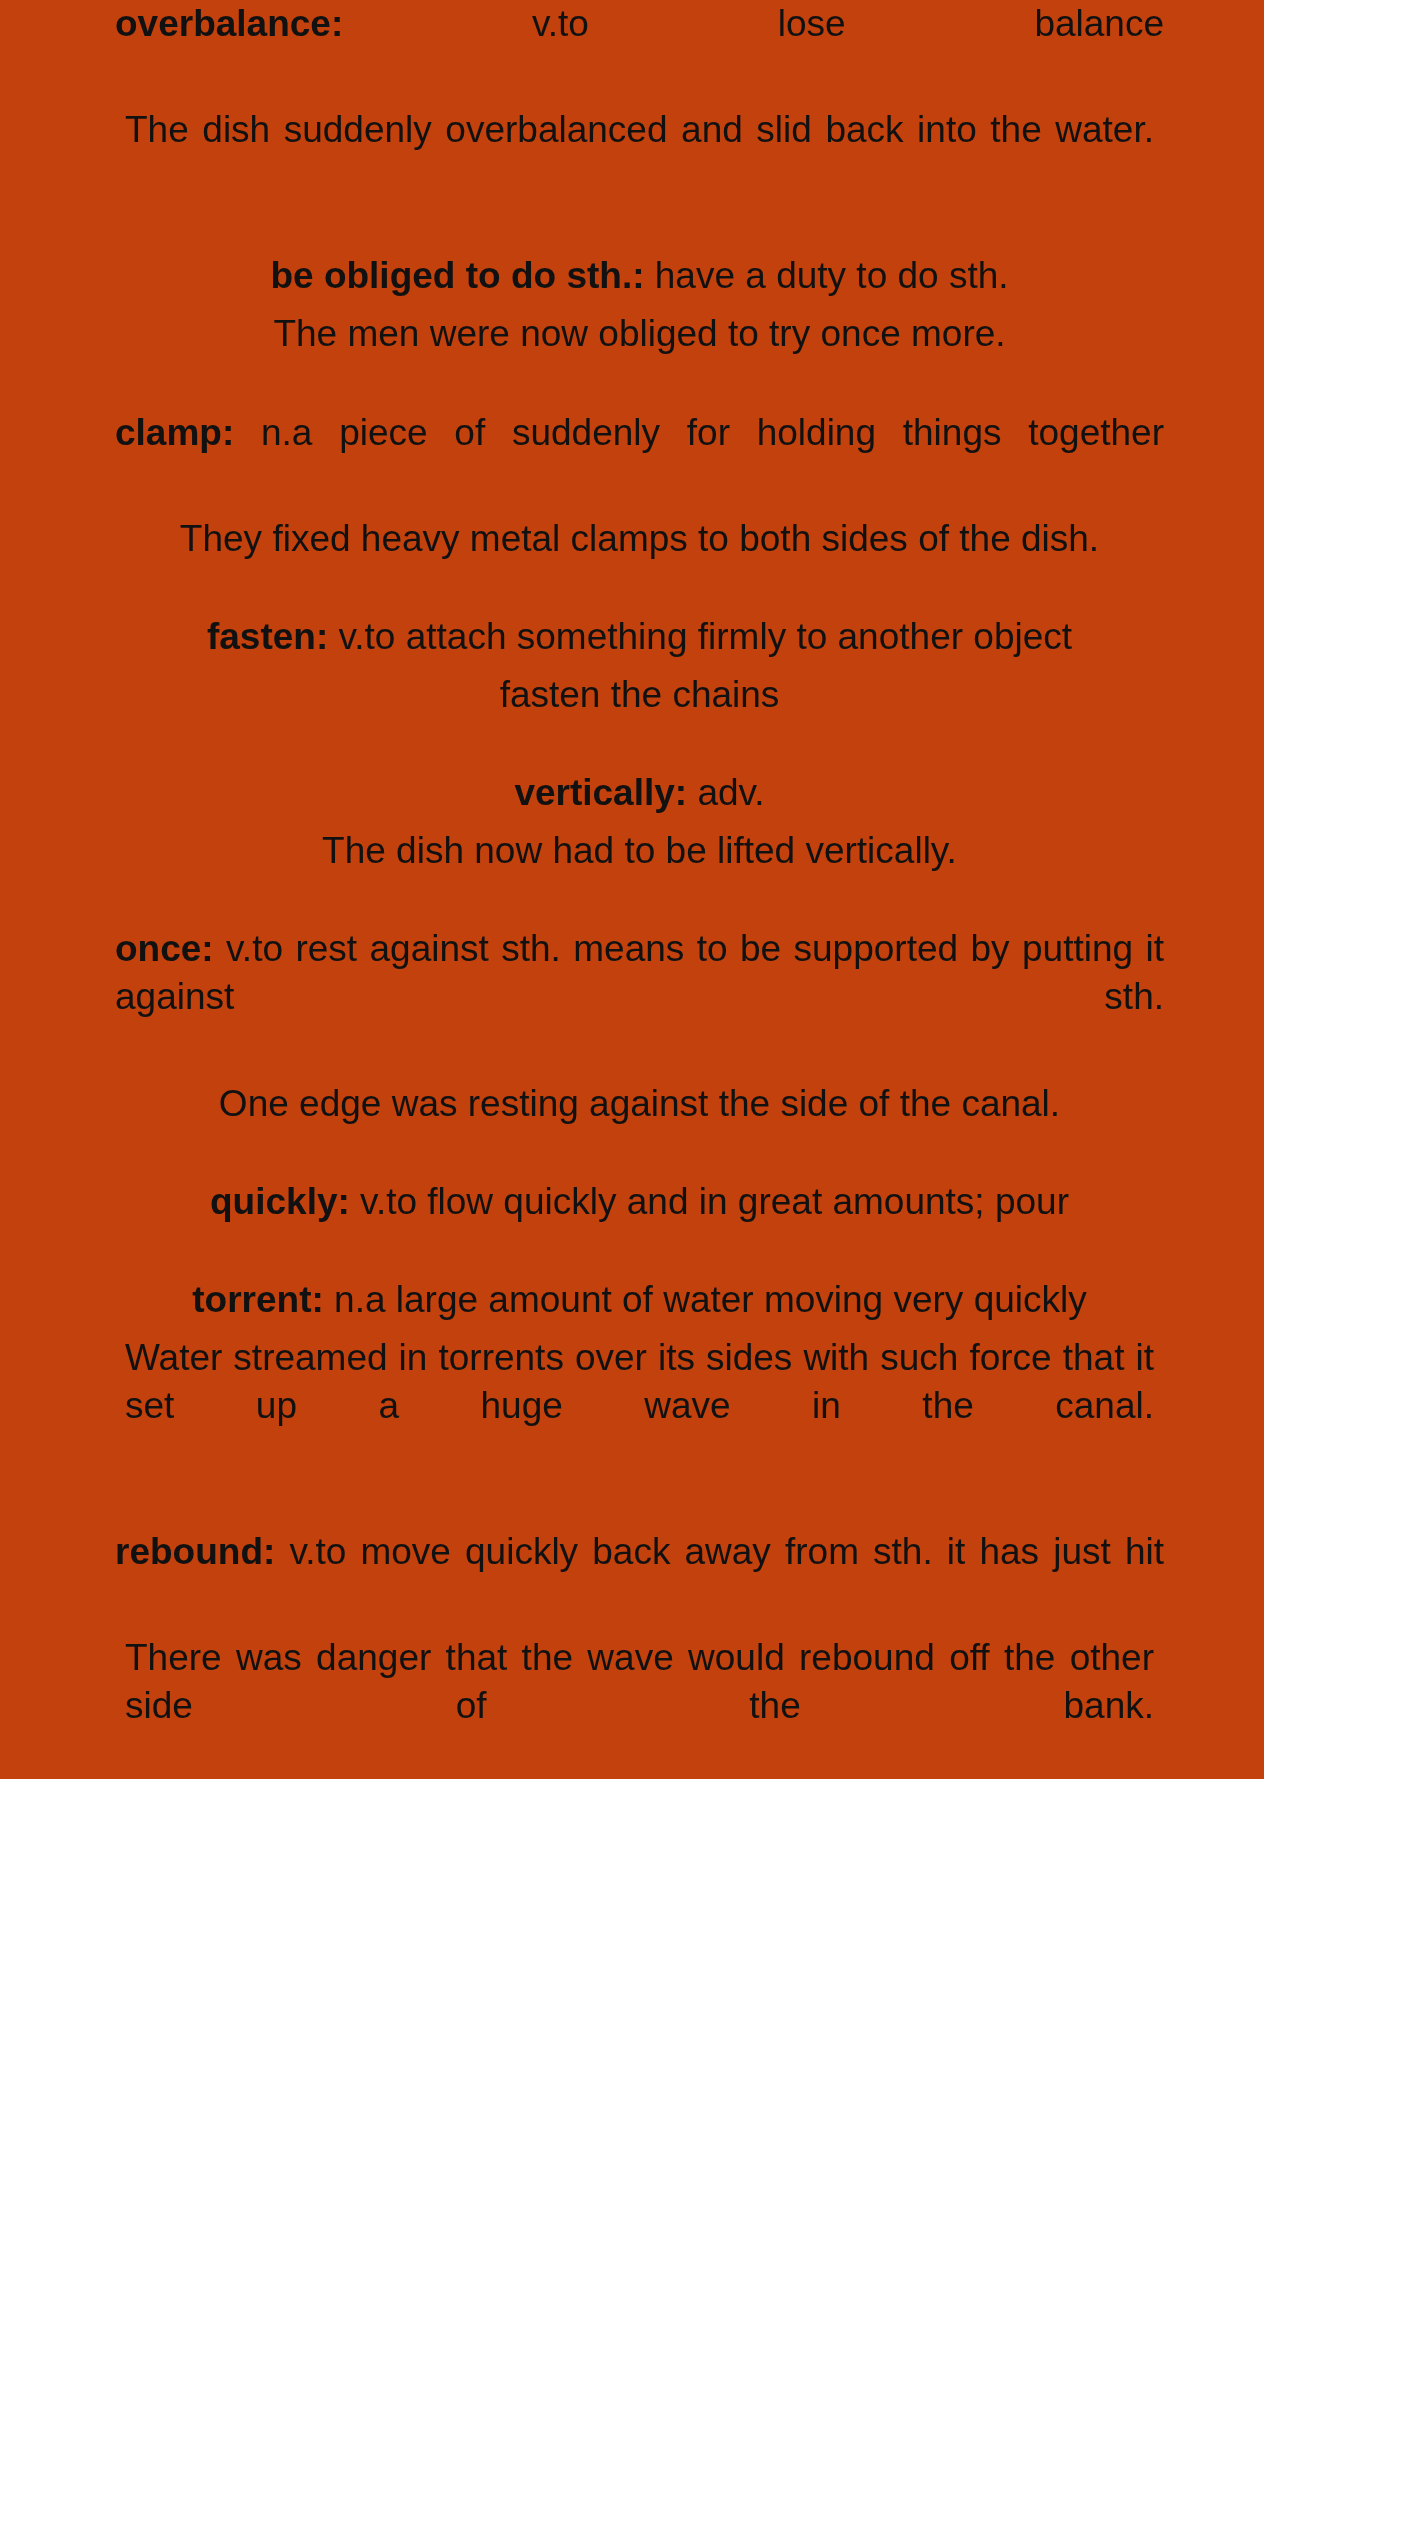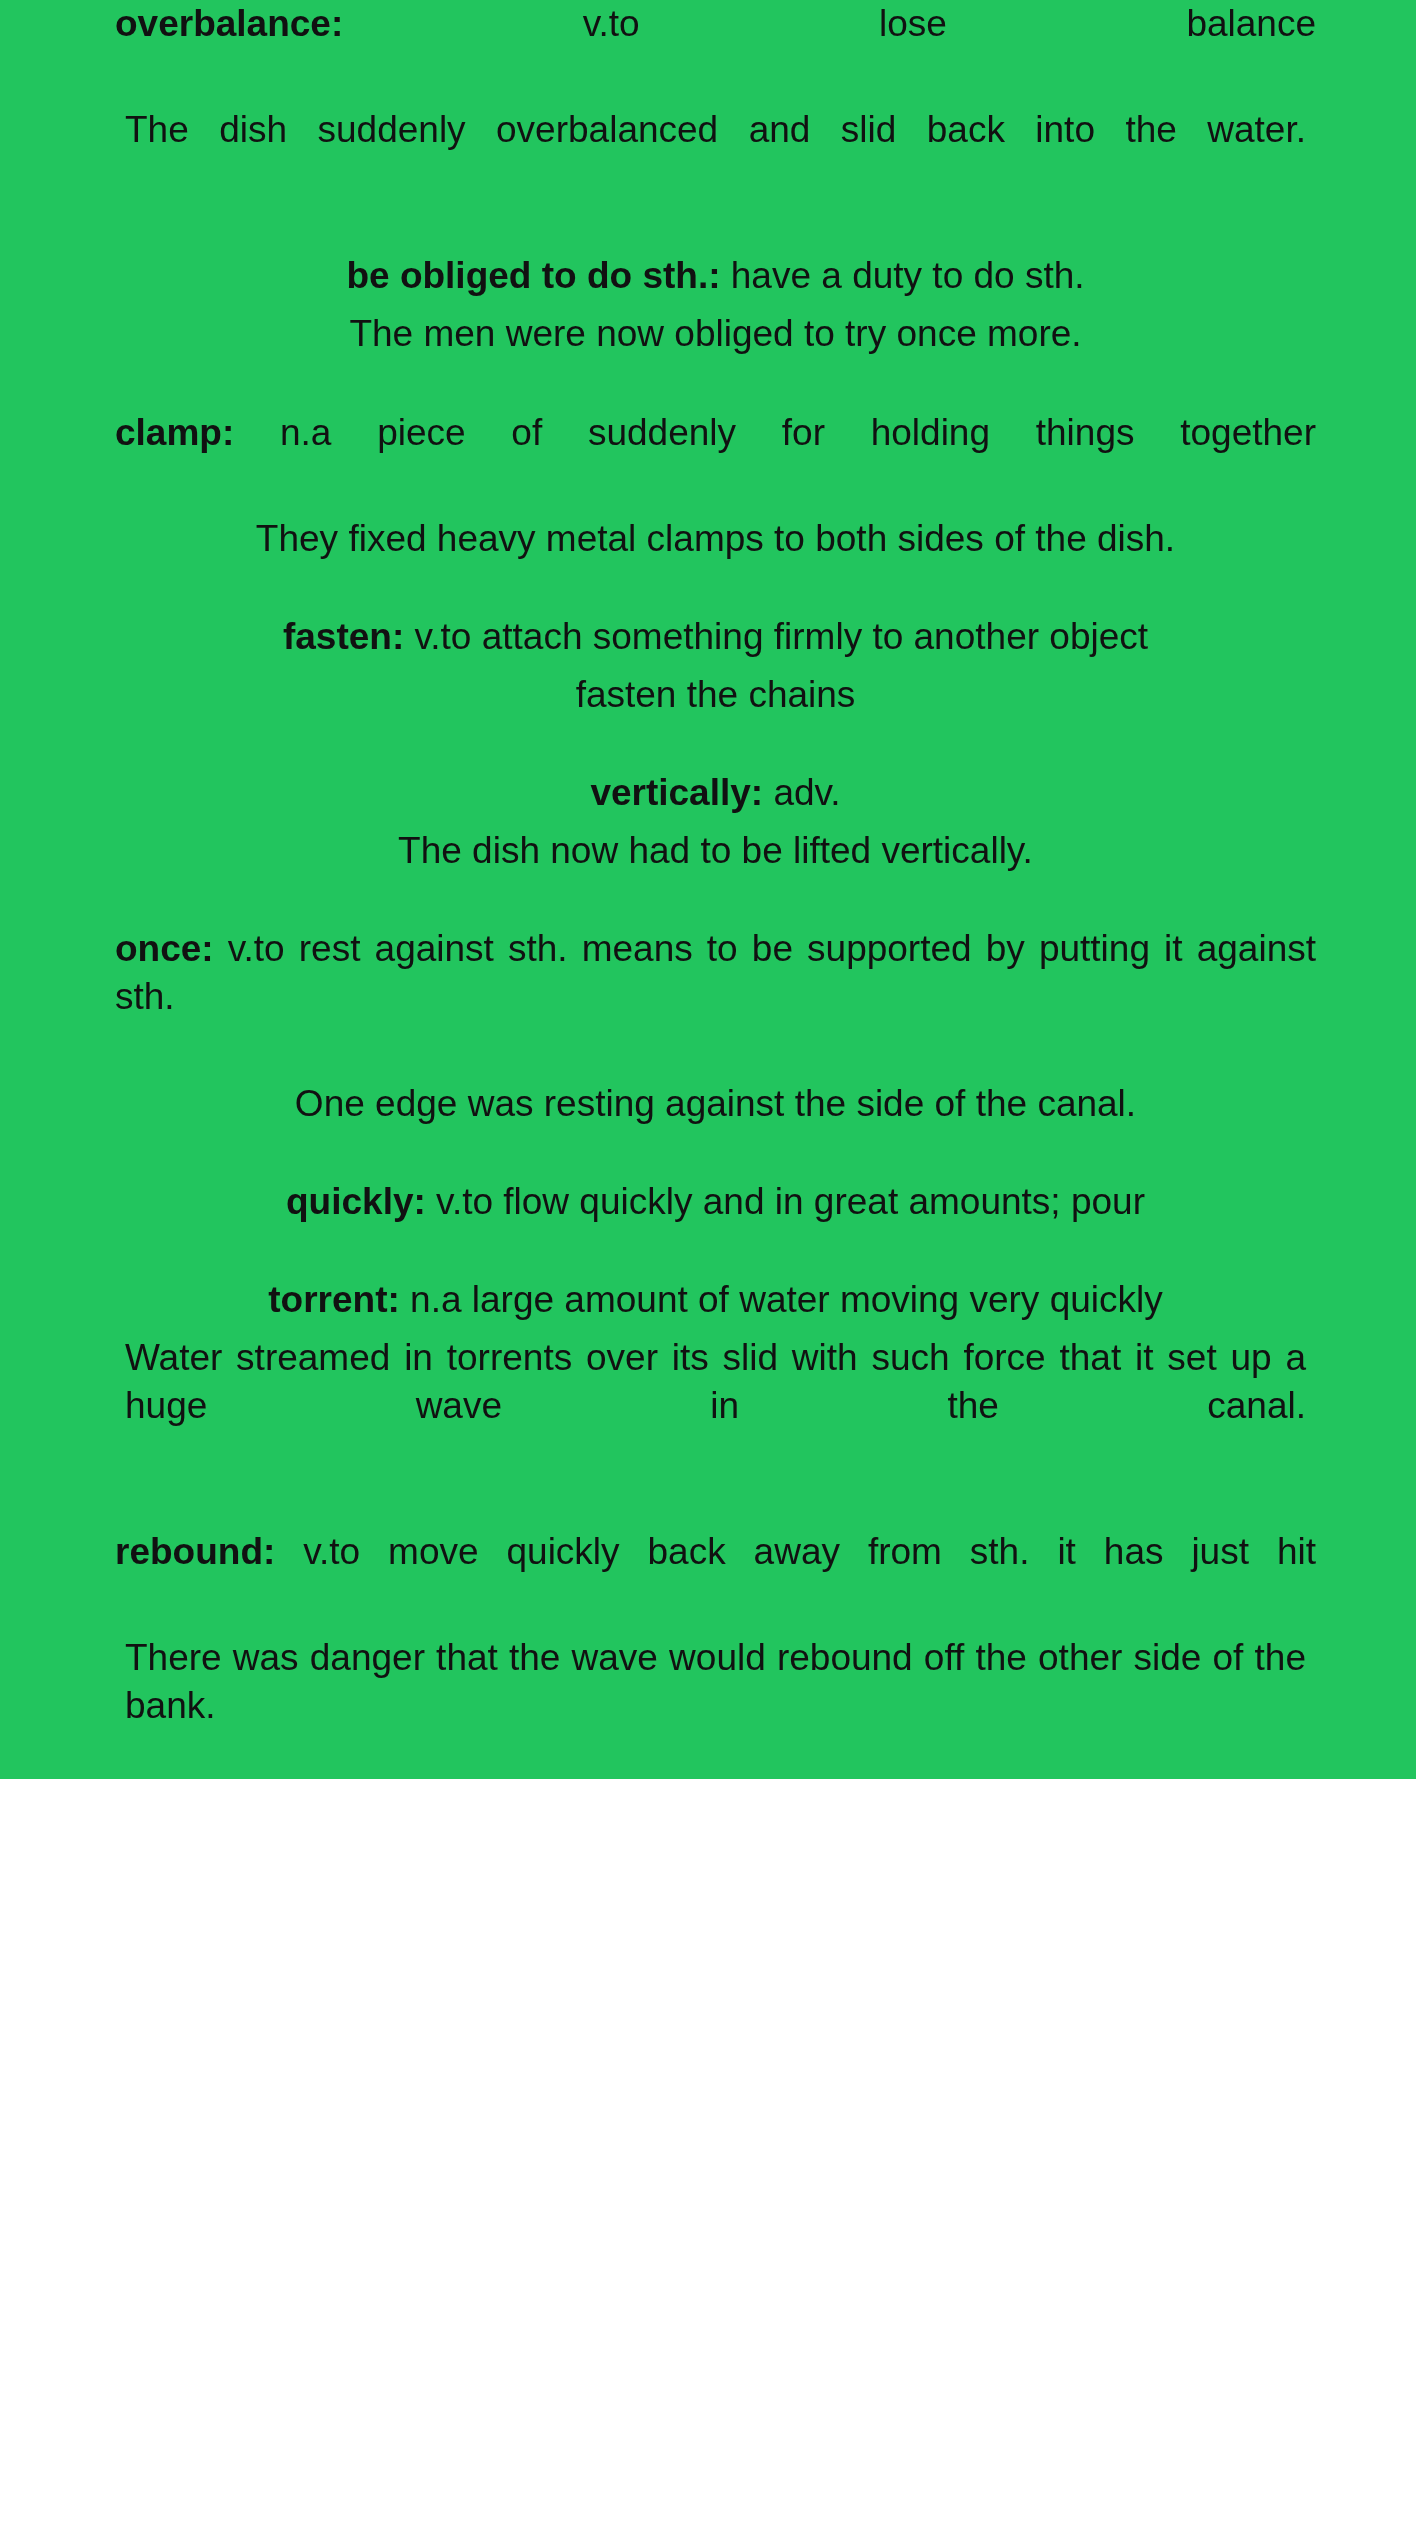--- a/index.html
+++ b/index.html
@@ -7,24 +7,24 @@
     padding: 0;
     background: #ffffff;
   }
   body {
     width: 1416px;
     font-family: "Liberation Sans", sans-serif;
     color: #111111;
     -webkit-font-smoothing: antialiased;
   }
   .page {
-    width: 1416px;
+    width: 1264px;
     box-sizing: border-box;
     padding: 0px 100px 0px 115px;
-    background: #22c55e;
+    background: #c2410c;
   }
   .entry {
     margin: 0 0 50px 0;
   }
   .entry:first-child {
     margin-top: 0;
   }
   .headline {
     font-size: 37px;
     line-height: 1.30;
@@ -105,21 +105,21 @@
   <div class="entry">
     <p class="headline nojust">
       <span class="term">quickly:</span><span class="gloss"> v.to flow quickly and in great amounts; pour</span>
     </p>
   </div>
 
   <div class="entry">
     <p class="headline nojust">
       <span class="term">torrent:</span><span class="gloss"> n.a large amount of water moving very quickly</span>
     </p>
-    <p class="example justify">Water streamed in torrents over its slid with such force that it set up a huge wave in the canal.</p>
+    <p class="example justify">Water streamed in torrents over its sides with such force that it set up a huge wave in the canal.</p>
   </div>
 
   <div class="entry">
     <p class="headline justify">
       <span class="term">rebound:</span><span class="gloss"> v.to move quickly back away from sth. it has just hit</span>
     </p>
     <p class="example justify">There was danger that the wave would rebound off the other side of the bank.</p>
   </div>
 
 </div>

